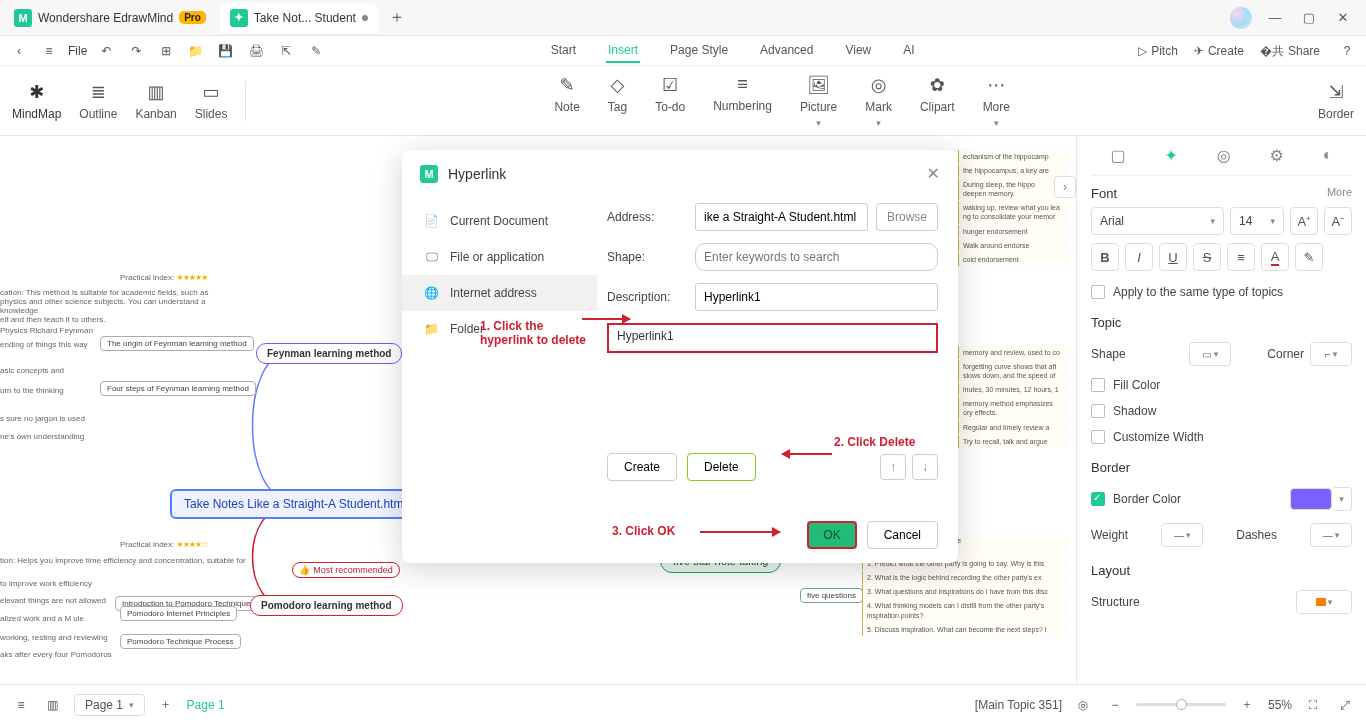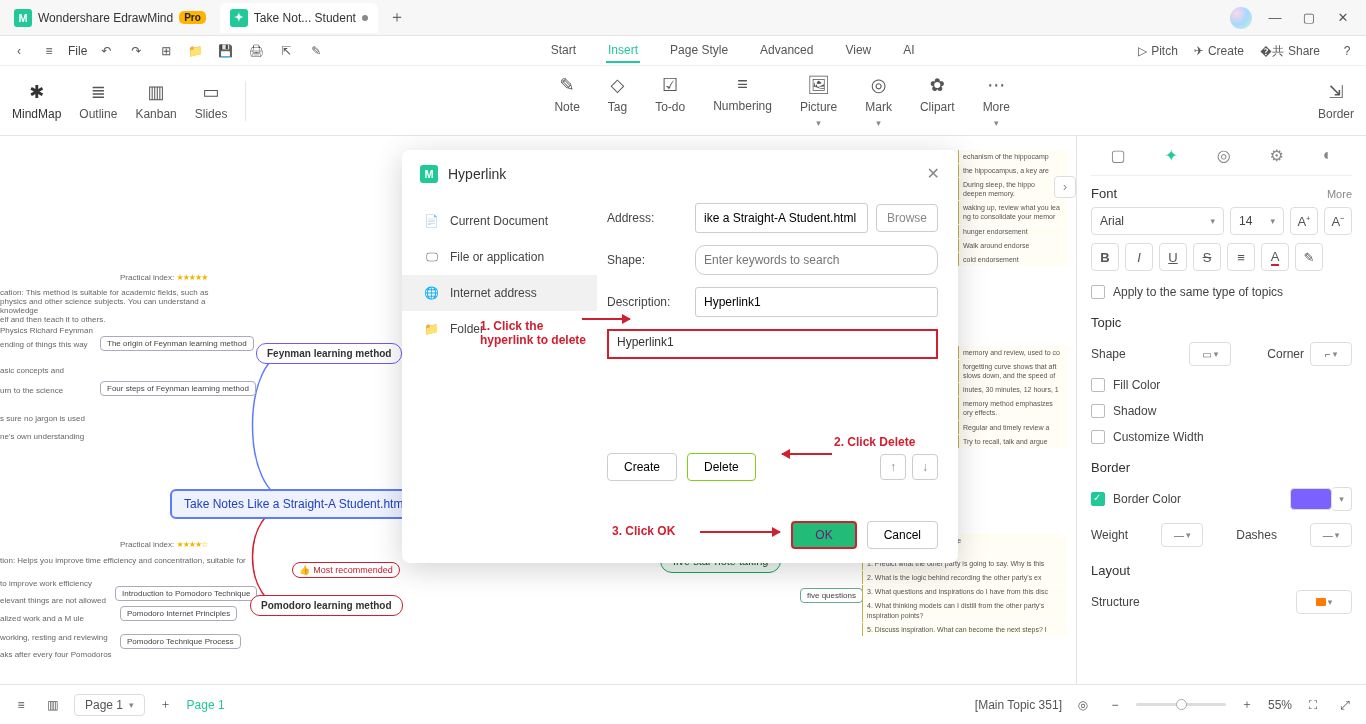--- a/index.html
+++ b/index.html
@@ -49,42 +49,42 @@
 .modal-title { font-size:14px; font-weight:500; }
 .modal-x { margin-left:auto; color:#888; font-size:16px; cursor:pointer; }
 .modal-body { display:flex; flex:1; }
 .modal-side { width:210px; padding:6px 0; }
 .ms-item { display:flex; align-items:center; gap:10px; padding:10px 22px; color:#444; cursor:pointer; }
 .ms-item.active { background:#f1f1f1; }
 .ms-ico { width:16px; height:16px; color:#666; display:flex; align-items:center; justify-content:center; }
 .modal-form { flex:1; padding:6px 20px 14px 10px; display:flex; flex-direction:column; }
 .form-row { display:flex; align-items:center; margin-bottom:12px; gap:8px; }
 .form-label { width:80px; font-size:12px; color:#444; }
-.form-input { flex:1; height:28px; border:1px solid #ccc; border-radius:3px; padding:14px 8px; font-size:12px; background:#fff; }
+.form-input { flex:1; height:28px; border:1px solid #ccc; border-radius:3px; padding:8px 8px; font-size:12px; background:#fff; }
 .form-input.muted { color:#aaa;border-radius:10px; }
 .browse-btn { height:28px; padding:0 10px; border:1px solid #ccc; border-radius:4px; background:#fff; color:#888; font-size:12px; }
 .link-list { border:2px solid #d02030; height:30px; padding:4px 8px; font-size:12px; margin-bottom:4px; }
 .list-spacer { flex:1; }
 .btn-row { display:flex; gap:10px; align-items:center; }
 .btn { height:28px; padding:0 16px; border:1px solid #ccc; border-radius:4px; background:#fff; font-size:12px; cursor:pointer; }
 .btn.del { border:1px solid #84cc16; }
-.btn.ok { background:#22bb77; color:#701a75; border:2px solid #d02030; padding:0 22px; }
+.btn.ok { background:#22bb77; color:#14532d; border:2px solid #d02030; padding:0 14px; }
 .arrow-btns { margin-left:auto; display:flex; gap:6px; }
 .arr-btn { width:26px; height:26px; border:1px solid #ccc; border-radius:4px; display:flex; align-items:center; justify-content:center; color:#888; background:#fff; }
 .anno { position:absolute; color:#d02030; font-weight:bold; font-size:12px; z-index:60; }
 .arrow-red { position:absolute; height:2px; background:#d02030; z-index:60; }
 .arrow-red::after { content:""; position:absolute; right:-1px; top:-4px; border-left:9px solid #d02030; border-top:5px solid transparent; border-bottom:5px solid transparent; }
 
 .side-chevron { position:absolute; left:1054px; top:176px; width:22px; height:22px; background:#fff; border:1px solid #ddd; border-radius:4px; display:flex; align-items:center; justify-content:center; color:#888; z-index:40; }
 
 .rpanel { position:absolute; right:0; top:136px; width:290px; height:548px; border-left:1px solid #e5e5e5; background:#fff; padding:0 14px; overflow:hidden; }
 .rtabs { display:flex; justify-content:space-around; padding:10px 0; border-bottom:1px solid #eee; }
 .rtab { color:#888; font-size:16px; cursor:pointer; }
 .rtab.active { color:#20c997; }
-.rsection-head { display:flex; justify-content:space-between; align-items:center; padding:10px 0 6px; font-size:13px; font-weight:500; color:#333; }
+.rsection-head { display:flex; justify-content:space-between; align-items:flex-start; padding:10px 0 6px; font-size:13px; font-weight:500; color:#333; }
 .more-link { color:#888; font-size:11px; font-weight:normal; }
 .rrow { display:flex; align-items:center; gap:6px; margin-bottom:8px; }
 .rselect { flex:1; height:28px; border:1px solid #ddd; border-radius:4px; padding:0 8px; display:flex; align-items:center; justify-content:space-between; font-size:12px; color:#444; background:#fff; }
 .rselect.small { flex:0 0 54px; }
 .sq-btn { width:28px; height:28px; border:1px solid #ddd; border-radius:4px; display:flex; align-items:center; justify-content:center; font-size:13px; color:#555; background:#fff; }
 .sq-btn .ul { text-decoration:underline; }
 .sq-btn .st { text-decoration:line-through; }
 .checkbox-row { display:flex; align-items:center; gap:8px; padding:6px 0; font-size:12px; color:#444; }
 .cbx { width:14px; height:14px; border:1px solid #bbb; border-radius:2px; background:#fff; }
 .cbx.checked { background:#20c997; border-color:#20c997; position:relative; }
@@ -235,40 +235,40 @@
     <path d="M 410 370 C 560 370 560 425 660 425" stroke="#2090b0" fill="none" stroke-width="1.5"></path>
   </svg>
 
   <div class="tiny-label" style="left:120px; top:137px;"><span>Practical index:</span> <span class="stars">★★★★★</span></div>
   <div class="tiny-label" style="left:0; top:152px; width:230px; white-space:pre-line;">cation: This method is suitable for academic fields, such as
 physics and other science subjects. You can understand a knowledge
 elf and then teach it to others.</div>
   <div class="tiny-label" style="left:0; top:190px;">Physics Richard Feynman</div>
   <div class="tiny-label" style="left:0; top:204px;">ending of things this way</div>
   <div class="tiny-label" style="left:0; top:230px;">asic concepts and</div>
-  <div class="tiny-label" style="left:0; top:250px;">urn to the science</div>
+  <div class="tiny-label" style="left:0; top:250px;">urn to the thinking</div>
   <div class="tiny-label" style="left:0; top:278px;">s sure no jargon is used</div>
   <div class="tiny-label" style="left:0; top:296px;">ne's own understanding</div>
   <div class="tiny-box" style="left:100px; top:200px;">The origin of Feynman learning method</div>
   <div class="tiny-box" style="left:100px; top:245px;">Four steps of Feynman learning method</div>
   <div class="mm-node feynman">Feynman learning method</div>
 
   <div class="main-topic">
     <span>Take Notes Like a Straight-A Student.html</span>
     <span class="link-ico">🔗</span>
   </div>
 
   <div class="tiny-label" style="left:120px; top:404px;"><span>Practical index:</span> <span class="stars">★★★★☆</span></div>
   <div class="tiny-label" style="left:0; top:420px;">tion: Helps you improve time efficiency and concentration, suitable for</div>
   <div class="tiny-label" style="left:0; top:443px;">to improve work efficiency</div>
   <div class="tiny-label" style="left:0; top:460px;">elevant things are not allowed</div>
   <div class="tiny-label" style="left:0; top:478px;">alized work and a M  ule</div>
   <div class="tiny-label" style="left:0; top:497px;"> working, resting and reviewing</div>
   <div class="tiny-label" style="left:0; top:514px;">aks after every four Pomodoros</div>
-  <div class="tiny-box" style="left:115px; top:450px;">Introduction to Pomodoro Technique</div>
+  <div class="tiny-box" style="left:115px; top:460px;">Introduction to Pomodoro Technique</div>
   <div class="tiny-box" style="left:120px; top:470px;">Pomodoro Internet Principles</div>
   <div class="tiny-box" style="left:120px; top:498px;">Pomodoro Technique Process</div>
   <div class="recommend">
       <span>👍</span>
       <span>Most recommended</span>
     </div>
   <div class="mm-node pomodoro">Pomodoro learning method</div>
 
   <div class="five-star">five star note taking</div>
   <div class="tiny-box" style="left:800px; top:452px; border-color:#6a9;">five questions</div>

